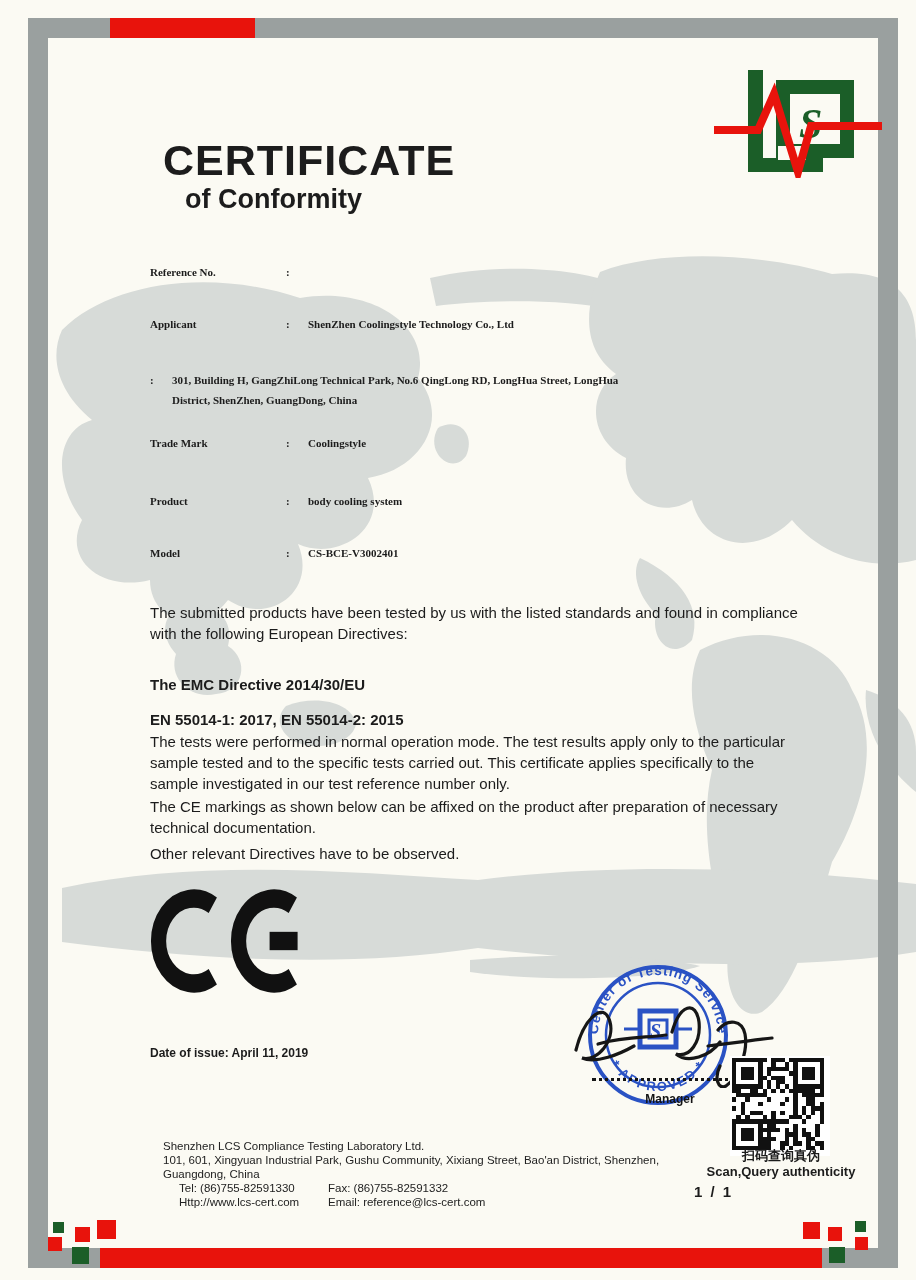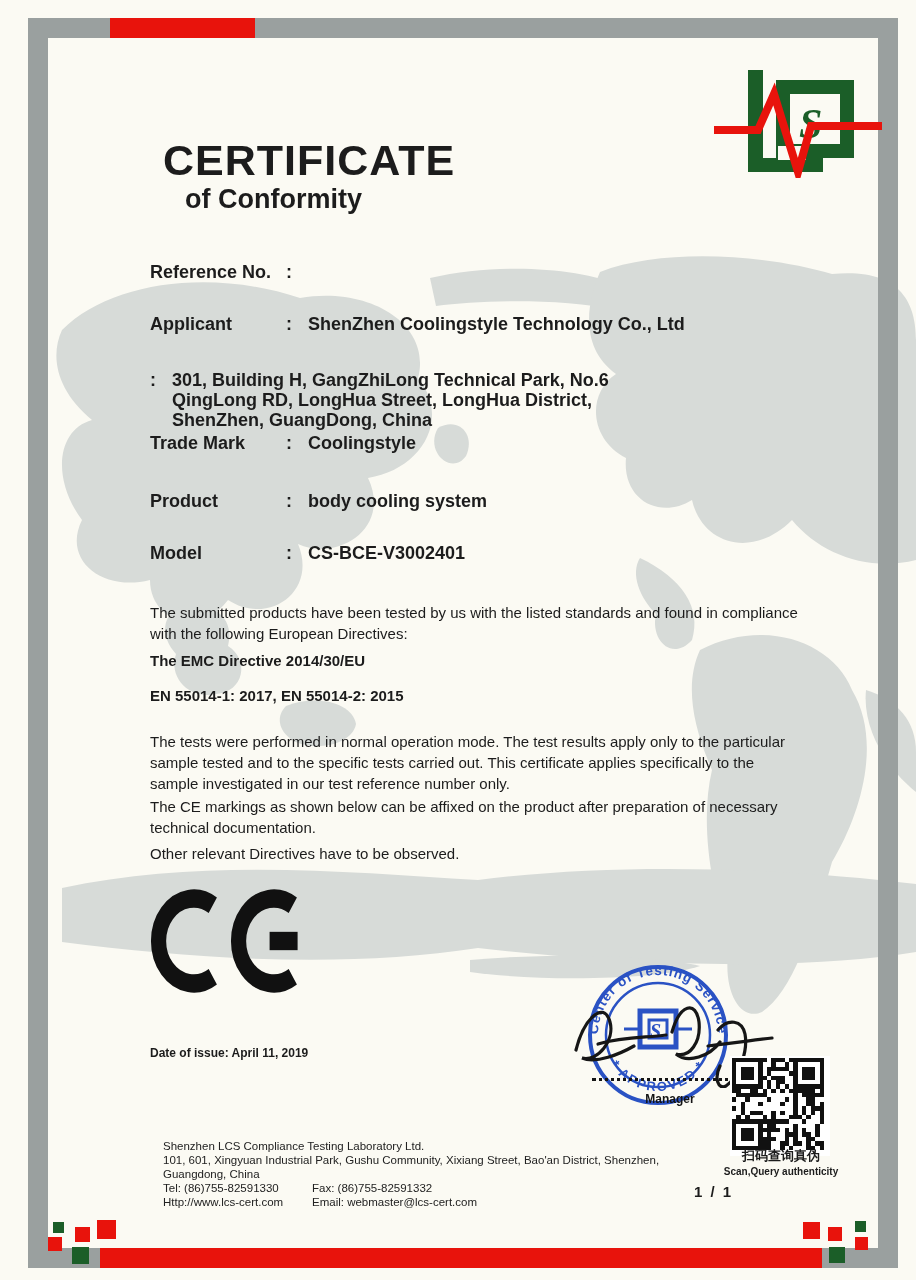--- a/index.html
+++ b/index.html
@@ -12,40 +12,40 @@
   .abs{position:absolute;}
   
   .bar{position:absolute;background:#9aa09f;}
   .bar-red{position:absolute;background:#e8130c;}
   .sq{position:absolute;}
   
   #map{position:absolute;left:0;top:0;pointer-events:none;}
   
   .title-main{position:absolute;left:163px;top:136px;font-size:43px;font-weight:bold;letter-spacing:1px;}
   .title-sub{position:absolute;left:165px;top:184px;font-size:27px;font-weight:bold;margin-left:20px;}
-  .field{position:absolute;left:150px;display:flex;font-size:18px;font-weight:bold;line-height:20px;}
+  .field{position:absolute;left:150px;display:flex;font-size:11px;font-weight:bold;line-height:20px;font-family:Liberation Serif, serif;}
   .flabel{width:136px;}
   .fcolon{width:22px;}
   .fvalue{width:480px;}
   .para{position:absolute;left:150px;width:648px;font-size:15px;line-height:21px;}
-  .bold{font-weight:bold;}
+  .bold{font-weight:bold;margin-top:24px;}
   .date-line{position:absolute;left:150px;top:1046px;font-size:12px;font-weight:bold;}
   
   .stamp{position:absolute;left:586px;top:963px;width:144px;height:144px;}
   .sig{position:absolute;left:568px;top:988px;width:210px;height:100px;pointer-events:none;}
   .dotline{position:absolute;left:592px;top:1078px;width:156px;border-bottom:3px dotted #151515;}
   .manager{position:absolute;left:598px;top:1092px;width:144px;text-align:center;font-size:12px;font-weight:600;color:#141414;}
   
   .qr-box{position:absolute;left:730px;top:1056px;width:96px;height:96px;background:#fff;padding:2px;}
   .qr-label{position:absolute;left:706px;top:1148px;width:150px;text-align:center;font-size:13px;font-weight:bold;line-height:16px;}
-  .qr-label .en{font-size:10px;}
+  .qr-label .en{font-size:13px;}
   
   .footer{position:absolute;left:163px;top:1139px;font-size:11.5px;line-height:14px;color:#222;}
   .footer .cols{display:flex;}
-  .footer .c1{width:149px;}
+  .footer .c1{width:149px;margin-left:16px;}
   .page-num{position:absolute;left:694px;top:1183px;font-size:15px;font-weight:bold;letter-spacing:2px;}
 </style>
 </head>
 <body>
 
 <svg id="map" width="916" height="1280" viewBox="0 0 916 1280">
   <g fill="#d7dbd8">
 
     <path d="M62,330 C110,282 210,268 300,298 C372,286 432,326 418,378 C452,420 420,470 368,478 C392,528 338,562 298,544 C318,592 268,626 228,600 C198,640 150,620 150,580 C102,592 62,560 82,520 C52,480 56,430 92,420 C56,390 50,356 62,330 Z"></path>
     <path d="M180,606 C210,600 236,616 228,646 C250,660 244,692 216,694 C190,700 168,678 176,654 C160,636 162,616 180,606 Z"></path>
@@ -426,16 +426,16 @@
 <div class="footer">
   <div>Shenzhen LCS Compliance Testing Laboratory Ltd.</div>
   <div>101, 601, Xingyuan Industrial Park, Gushu Community, Xixiang Street, Bao'an District, Shenzhen,</div>
   <div>Guangdong, China</div>
   <div class="cols">
     <span class="c1">Tel: (86)755-82591330</span>
     <span>Fax: (86)755-82591332</span>
   </div>
   <div class="cols">
     <span class="c1">Http://www.lcs-cert.com</span>
-    <span>Email: webmaster@lcs-cert.com</span>
+    <span>Email: reference@lcs-cert.com</span>
   </div>
 </div>
 <div class="page-num">1 / 1</div>
 
 </body></html>

